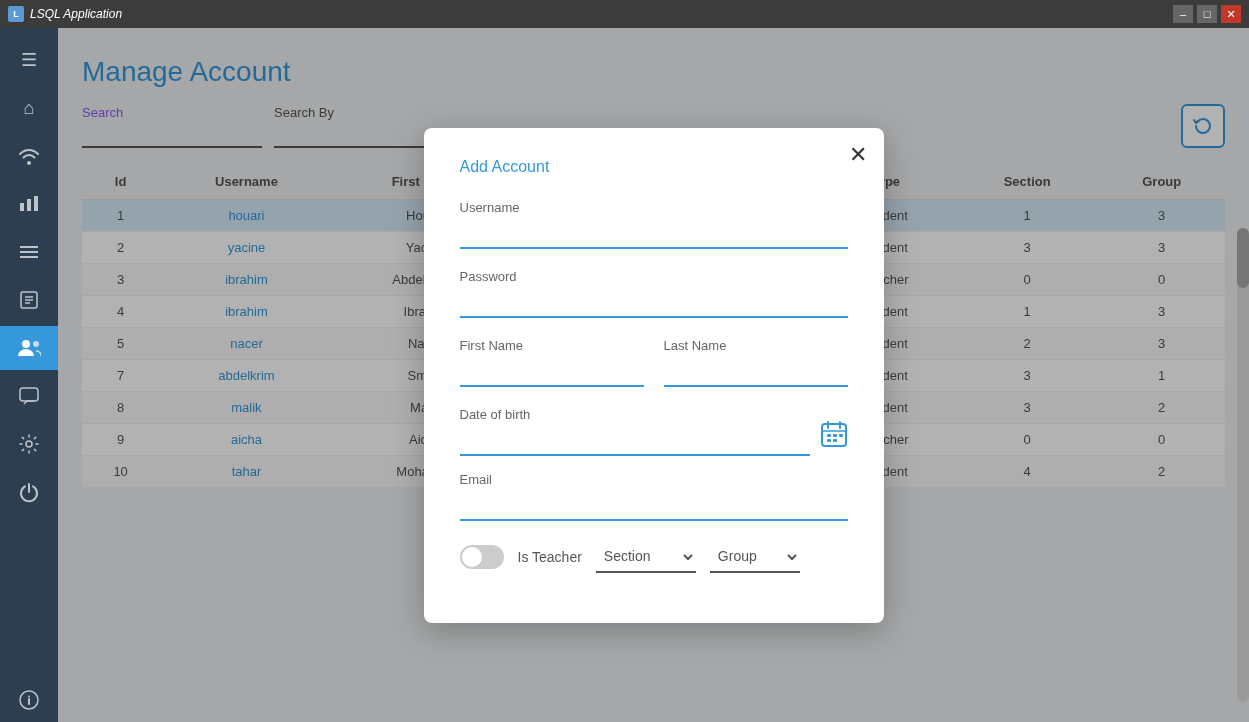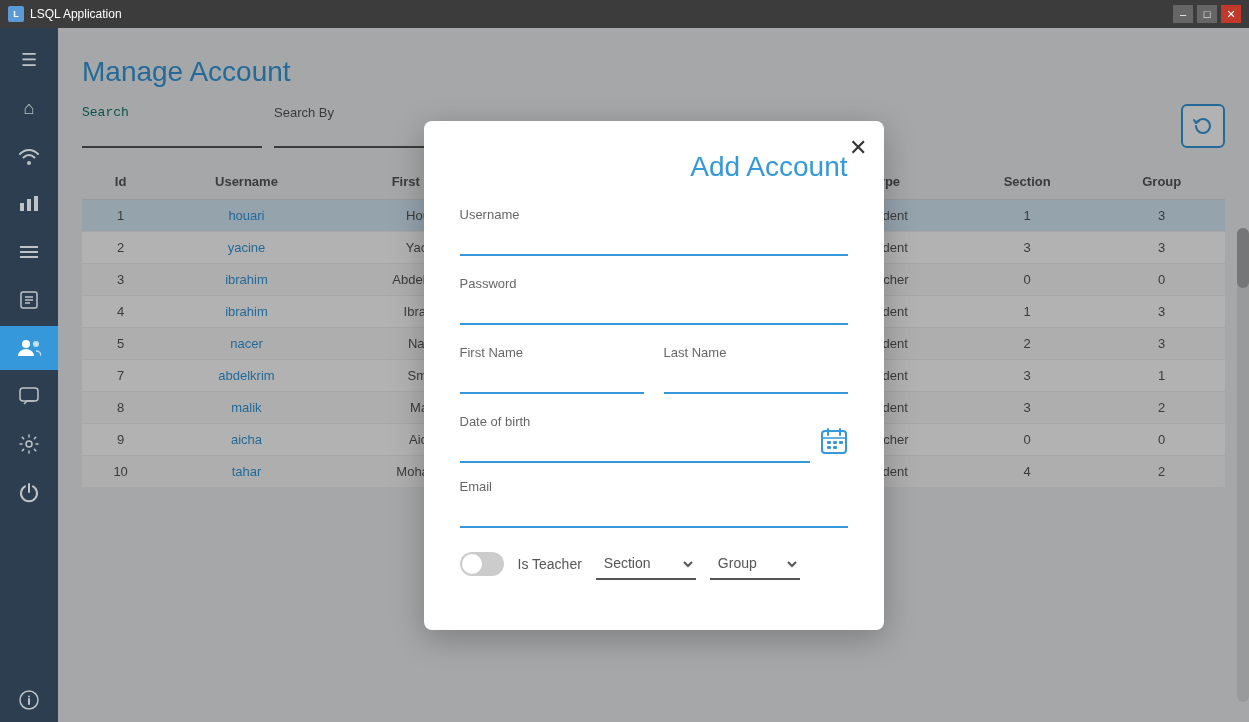--- a/index.html
+++ b/index.html
@@ -25,21 +25,21 @@
     .titlebar-icon {
       width: 16px; height: 16px;
       background: #5b9bd5;
       border-radius: 2px;
       margin-right: 6px;
       font-size: 9px;
       display: flex; align-items: center; justify-content: center;
       color: white;
       font-weight: bold;
     }
-    .titlebar-title { flex: 1; }
+    .titlebar-title { flex: 1; font-style: italic; }
     .titlebar-btns { display: flex; gap: 4px; }
     .titlebar-btn {
       width: 20px; height: 18px;
       background: #666;
       border: none;
       color: white;
       font-size: 11px;
       cursor: pointer;
       display: flex; align-items: center; justify-content: center;
     }
@@ -186,23 +186,23 @@
     .modal-close {
       position: absolute;
       top: 14px; right: 16px;
       font-size: 22px;
       cursor: pointer;
       color: #333;
       border: none;
       background: none;
     }
     .modal-title {
-      text-align: right;
+      text-align: left;
       color: #3498db;
-      font-size: 28px;
+      font-size: 16px;
       font-weight: 400;
       margin-bottom: 24px;
     }
 
     .form-group {
       margin-bottom: 20px;
     }
     .form-label {
       display: block;
       color: #666;
@@ -394,21 +394,21 @@
         <circle cx="11" cy="7.5" r="1" fill="#bdc3c7"></circle>
       </svg>
     </div>
   </div>
 
   <div class="content">
     <h1 class="page-title">Manage Account</h1>
 
     <div class="toolbar">
       <div>
-        <div style="font-size:13px; color:#0f766e; margin-bottom:2px;font-family:Liberation Mono, monospace;">Search</div>
+        <div style="font-size:13px; color:#8b5cf6; margin-bottom:2px;">Search</div>
         <input class="search-input" type="text" style="">
       </div>
       <div>
         <div style="font-size:13px; color:#555; margin-bottom:2px;">Search By</div>
         <input class="search-by" type="text" style="">
       </div>
       <div class="toolbar-spacer"></div>
 
       <button class="toolbar-btn">
         <svg width="22" height="22" viewBox="0 0 22 22" fill="none">

